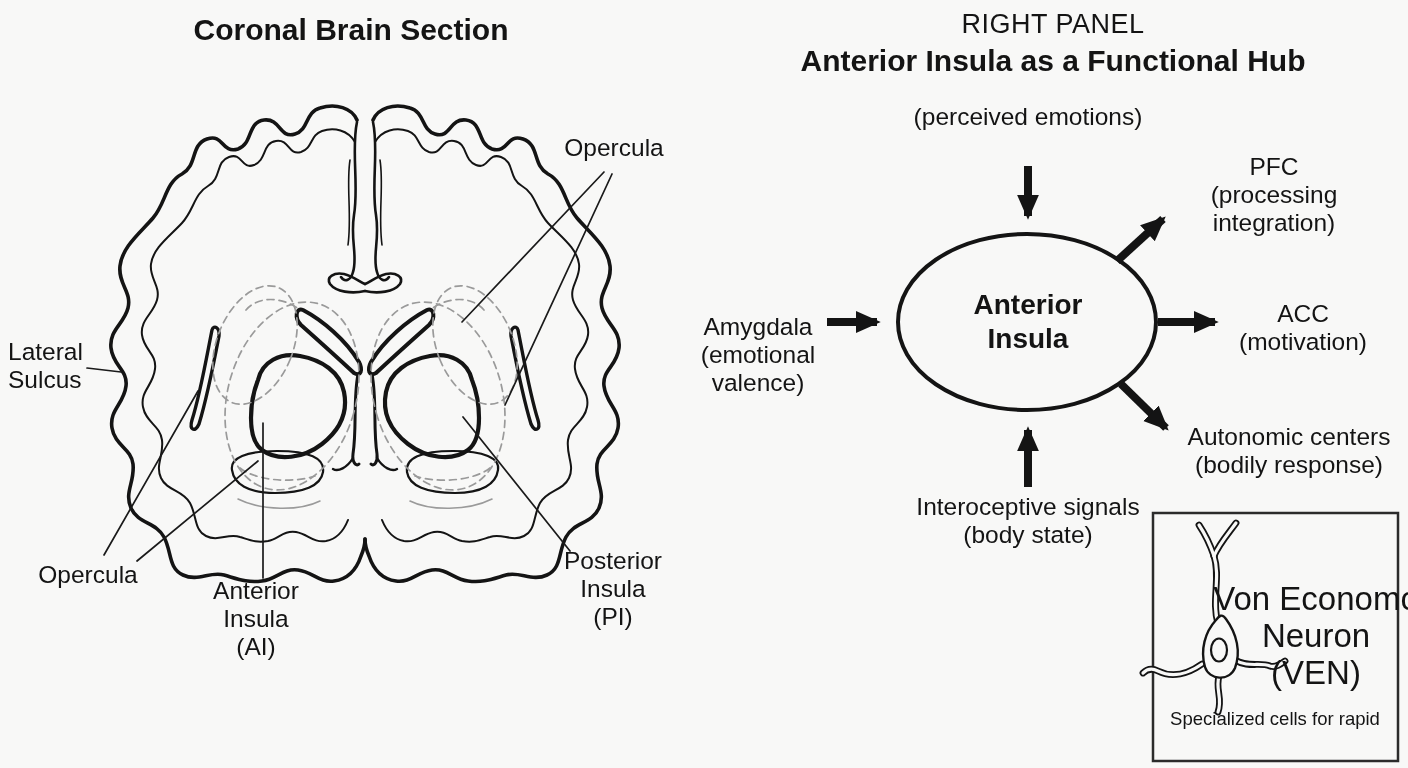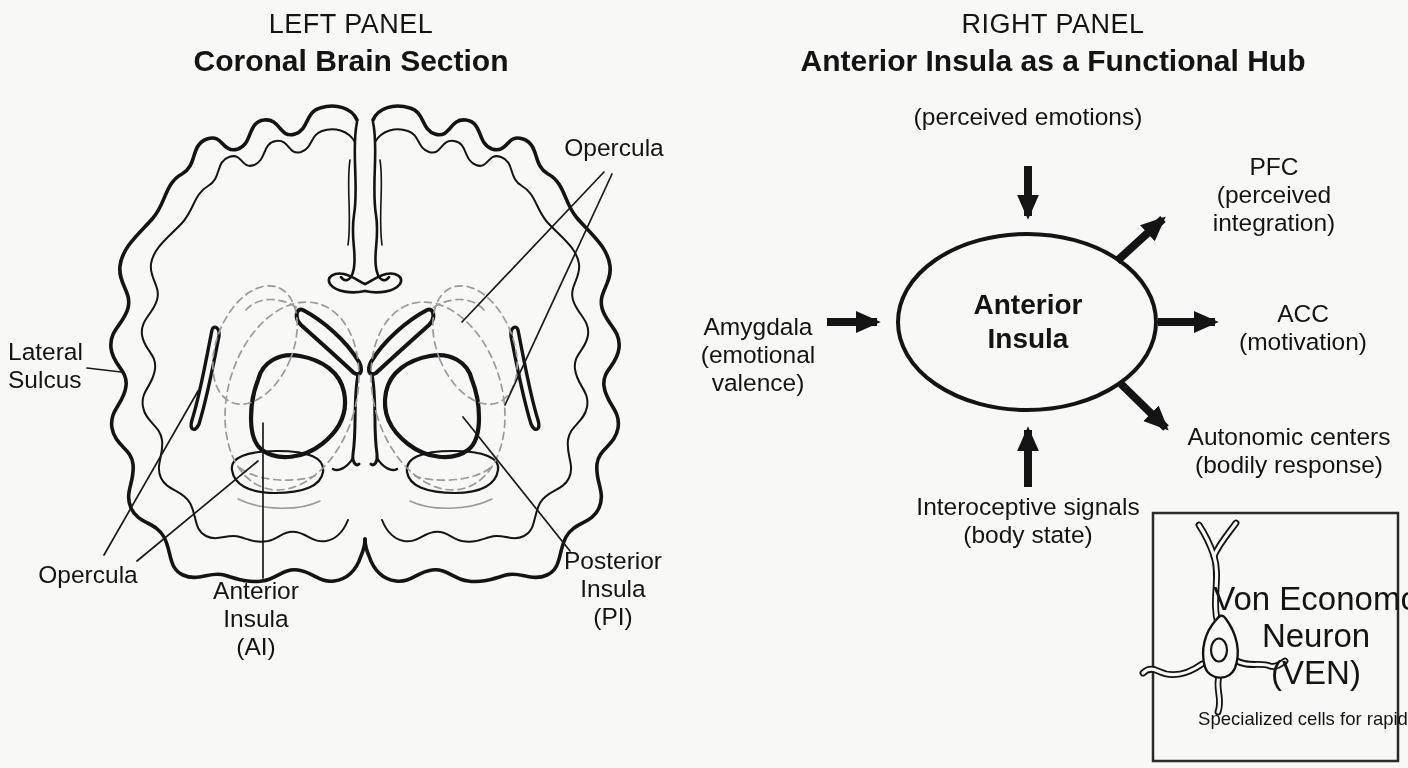--- a/index.html
+++ b/index.html
@@ -12,21 +12,21 @@
   #diagram{position:absolute;left:0;top:0;width:1408px;height:768px;}
   .titleblock{position:absolute;transform:translateX(-50%);text-align:center;white-space:nowrap;}
   .panel-title{font-size:27px;letter-spacing:.5px;}
   .panel-subtitle{font-size:30px;font-weight:bold;margin-top:4px;}
   .lbl{
     position:absolute;transform:translateX(-50%);
     font-size:24.5px;line-height:1.15;text-align:center;white-space:nowrap;
   }
   .lbl.left-align{transform:none;text-align:left;}
   .hub-label{font-size:28px;font-weight:bold;line-height:1.2;}
-  .ven-caption{font-size:18.5px;line-height:1.18;margin-left:28px;}
+  .ven-caption{font-size:18.5px;line-height:1.18;}
   .ven-label{font-size:33px;line-height:1.12;}
 </style>
 </head>
 <body>
 
 <svg id="diagram" viewBox="0 0 1408 768">
   <defs>
     <marker id="ah" viewBox="0 0 10 10" refX="8.5" refY="5" markerWidth="3.1" markerHeight="3.1" orient="auto-start-reverse">
       <path d="M 0 0.6 L 10 5 L 0 9.4 Z" fill="#141414"></path>
     </marker>
@@ -180,21 +180,20 @@
         M 1216 620 C 1205 632, 1200 650, 1205 667
         C 1209 680, 1229 682, 1235 668
         C 1241 652, 1237 634, 1226 619
         C 1222 613, 1219 616, 1216 620 Z"></path>
       <ellipse cx="1219" cy="650" rx="8" ry="11.5" stroke="#141414" stroke-width="2.2"></ellipse>
     </g>
   </g>
 </svg>
 
 <div class="titleblock" style="left:351px;top:9px;">
-  <div class="panel-title">LEFT PANEL</div>
   <div class="panel-subtitle">Coronal Brain Section</div>
 </div>
 <div class="titleblock" style="left:1053px;top:9px;">
   <div class="panel-title">RIGHT PANEL</div>
   <div class="panel-subtitle">Anterior Insula as a Functional Hub</div>
 </div>
 
 <div class="lbl" style="left:614px;top:134px;">
     <div>Opercula</div>
   </div>
@@ -223,21 +222,21 @@
     <div>Amygdala</div>
     <div>(emotional</div>
     <div>valence)</div>
   </div>
 <div class="lbl" style="left:1028px;top:493px;">
     <div>Interoceptive signals</div>
     <div>(body state)</div>
   </div>
 <div class="lbl" style="left:1274px;top:153px;">
     <div>PFC</div>
-    <div>(perceived</div>
+    <div>(processing</div>
     <div>integration)</div>
   </div>
 <div class="lbl" style="left:1303px;top:300px;">
     <div>ACC</div>
     <div>(motivation)</div>
   </div>
 <div class="lbl" style="left:1289px;top:423px;">
     <div>Autonomic centers</div>
     <div>(bodily response)</div>
   </div>

